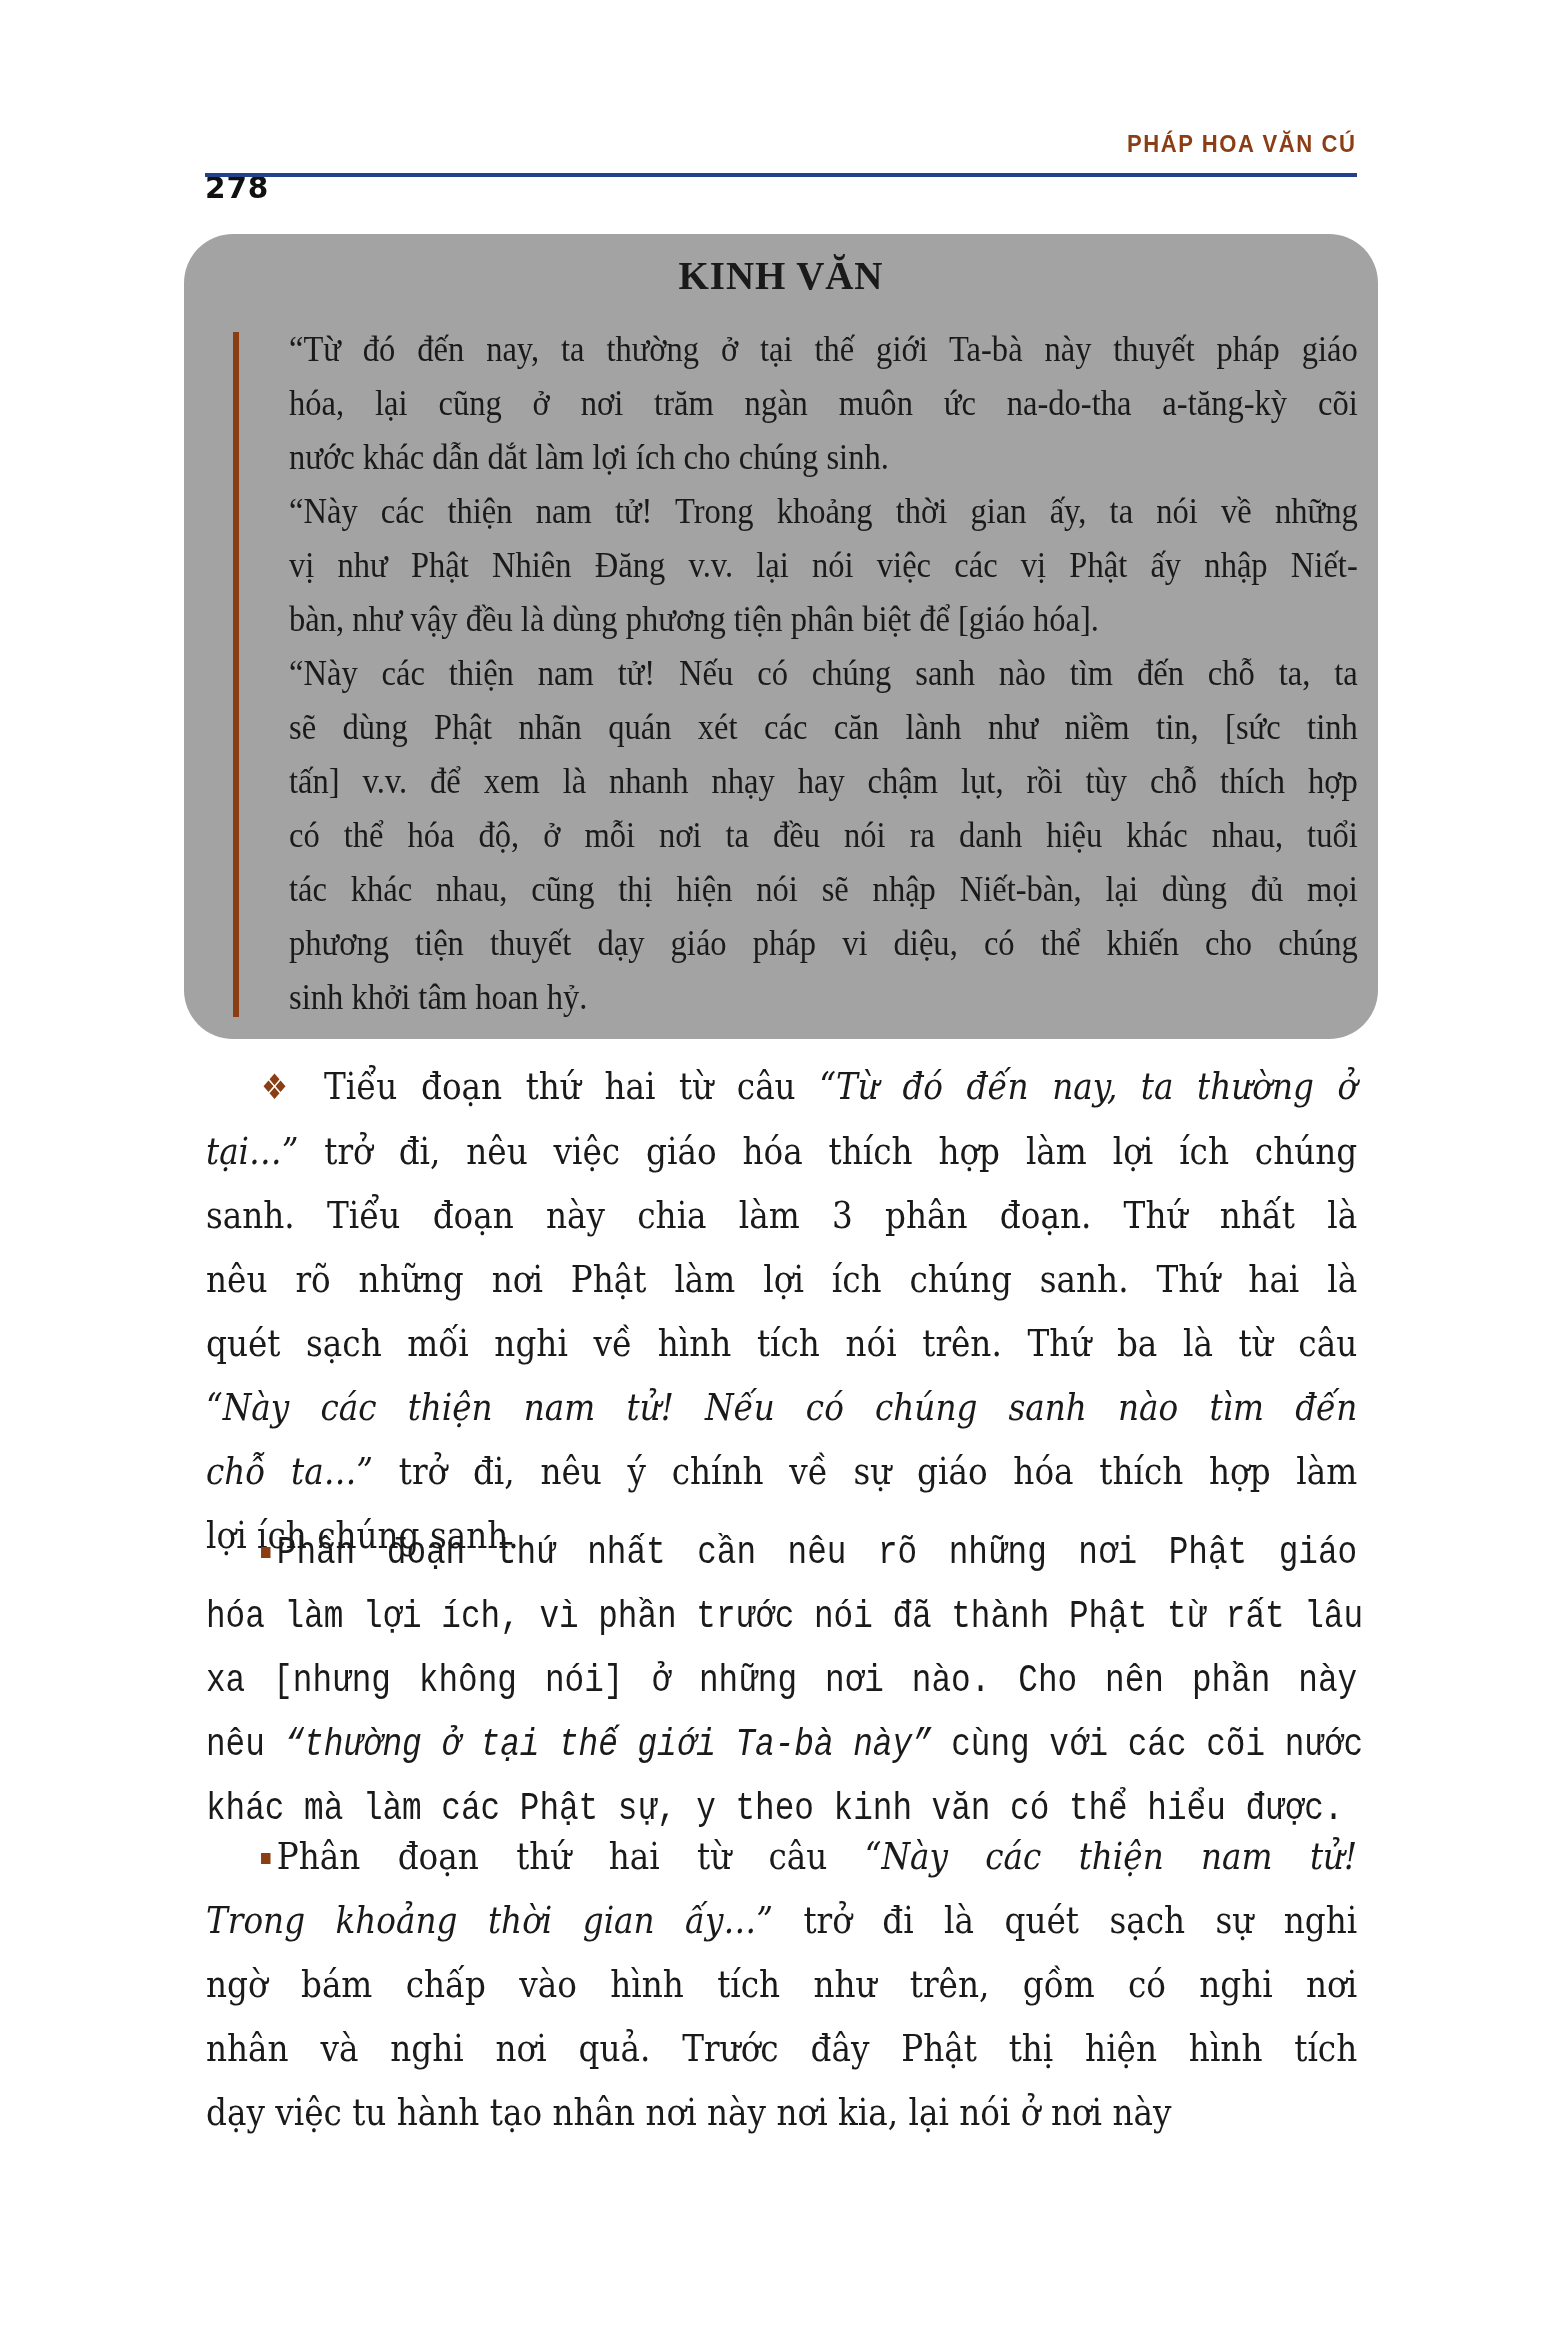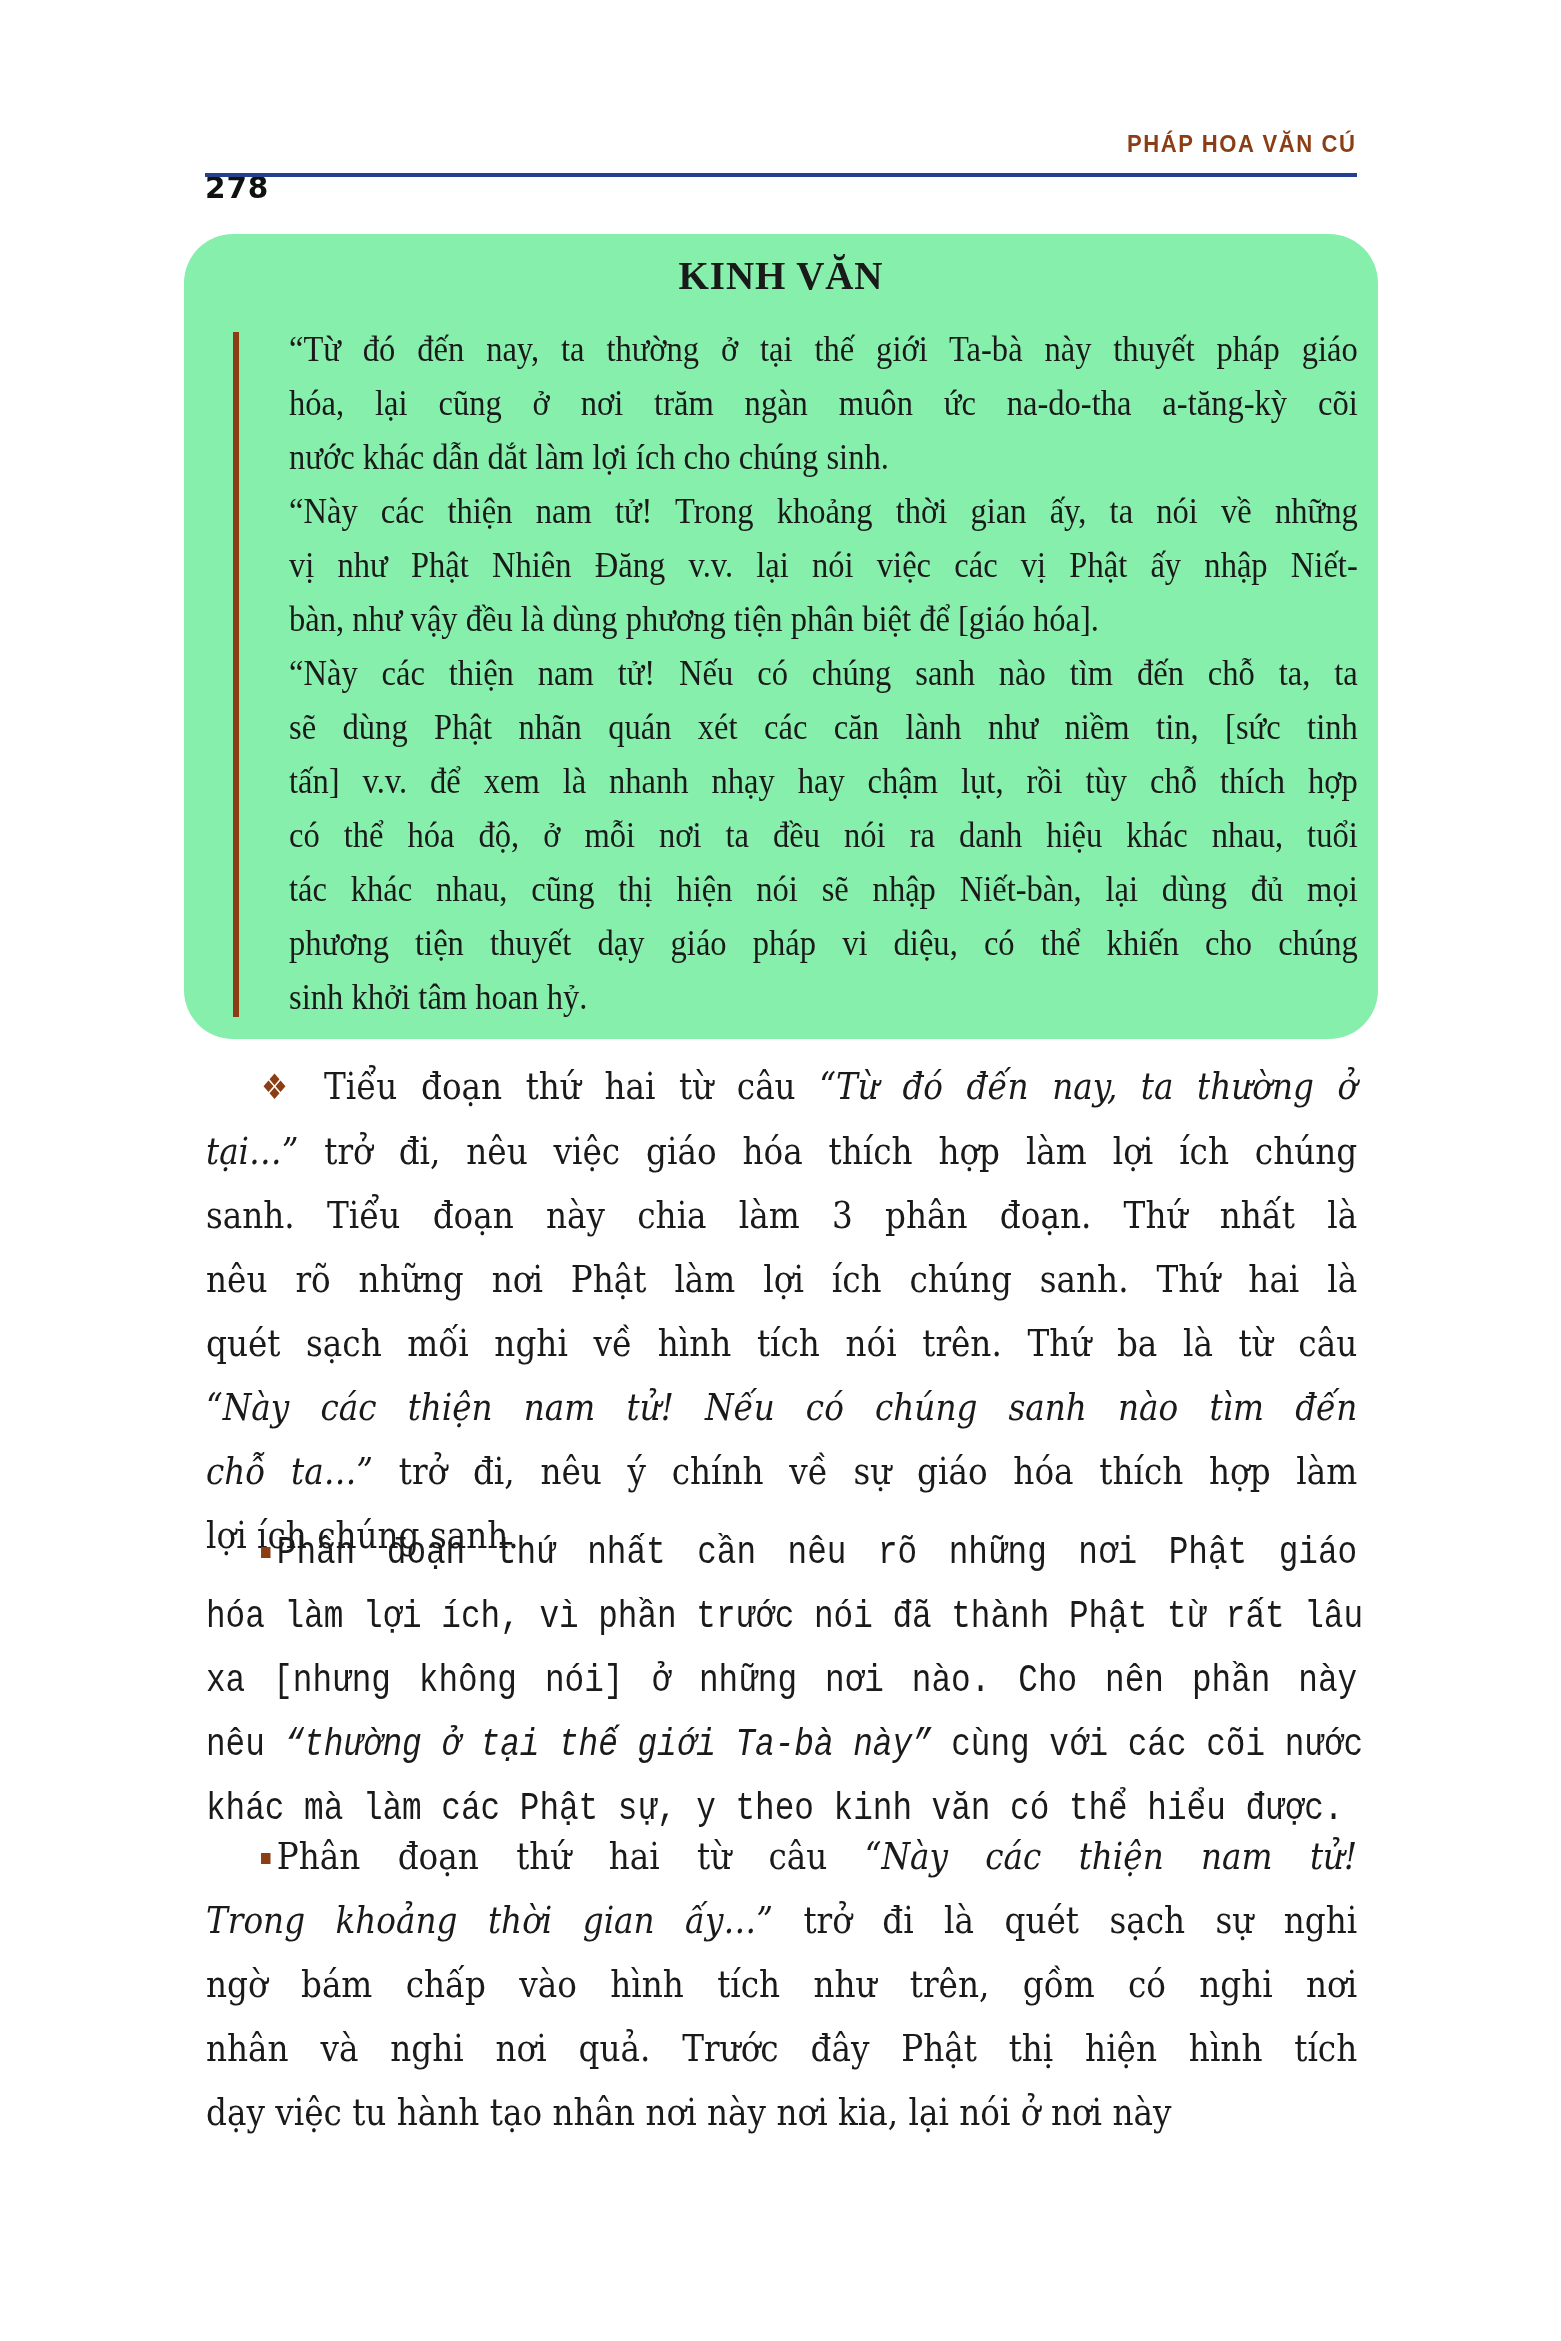--- a/index.html
+++ b/index.html
@@ -2,21 +2,21 @@
 <html style="font-size:14px"><head>
 <meta charset="utf-8">
 <style>
   html, body { margin:0; padding:0; background:#ffffff; }
   body { width:1561px; height:2342px; position:relative; overflow:hidden; }
   .page-header { position:absolute; left:205px; top:121px; width:1152px; height:57px; }
   .page-number { position:absolute; left:0; top:5.2px; font-family:"DejaVu Sans", sans-serif; font-weight:bold; font-size:29.5px; color:#111; letter-spacing:0.9px;margin-top:45px; }
   .running-title { position:absolute; right:0; top:8.7px; font-family:"Liberation Sans", sans-serif; font-weight:bold; font-size:24px; color:#8b3e14; letter-spacing:1.7px; transform:scaleX(0.92); transform-origin:right center; }
   .header-rule { position:absolute; left:0; top:52px; width:1152px; height:4.3px; background:#23418f; }
 
-  .scripture-box { position:absolute; left:184px; top:234px; width:1194px; height:805px; background:#86efac; border-radius:49px; }
+  .scripture-box { position:absolute; left:184px; top:234px; width:1194px; height:805px; background:#a3a3a3; border-radius:49px; }
   .box-title { position:absolute; left:0; top:19px; width:100%; text-align:center; font-family:"Liberation Serif", serif; font-weight:bold; font-size:39px; color:#1a1a1a; letter-spacing:0.9px; }
   .box-bar { position:absolute; left:49px; top:98px; width:6px; height:685px; background:#8b3e14; }
   .box-text { position:absolute; left:105px; top:89px; width:1069px; font-family:"Liberation Serif", serif; font-weight:normal; font-size:35px; line-height:54px; color:#1a1a1a; }
   .box-line { display:block; white-space:nowrap; text-align:justify; text-align-last:justify; transform:scaleX(0.93); transform-origin:left center; width:107.5%; }
   .box-line.last { text-align-last:left; }
 
   .body-text { position:absolute; left:206px; width:1151px; font-family:"DejaVu Serif", serif; font-size:38px; line-height:64px; color:#1a1a1a; }
   .body-line { display:block; white-space:nowrap; text-align:justify; text-align-last:justify; transform:scaleX(0.86); transform-origin:left center; width:116.3%; }
   .body-line.last { text-align-last:left; }
   .body-line.indent { padding-left:64px; box-sizing:border-box; }

